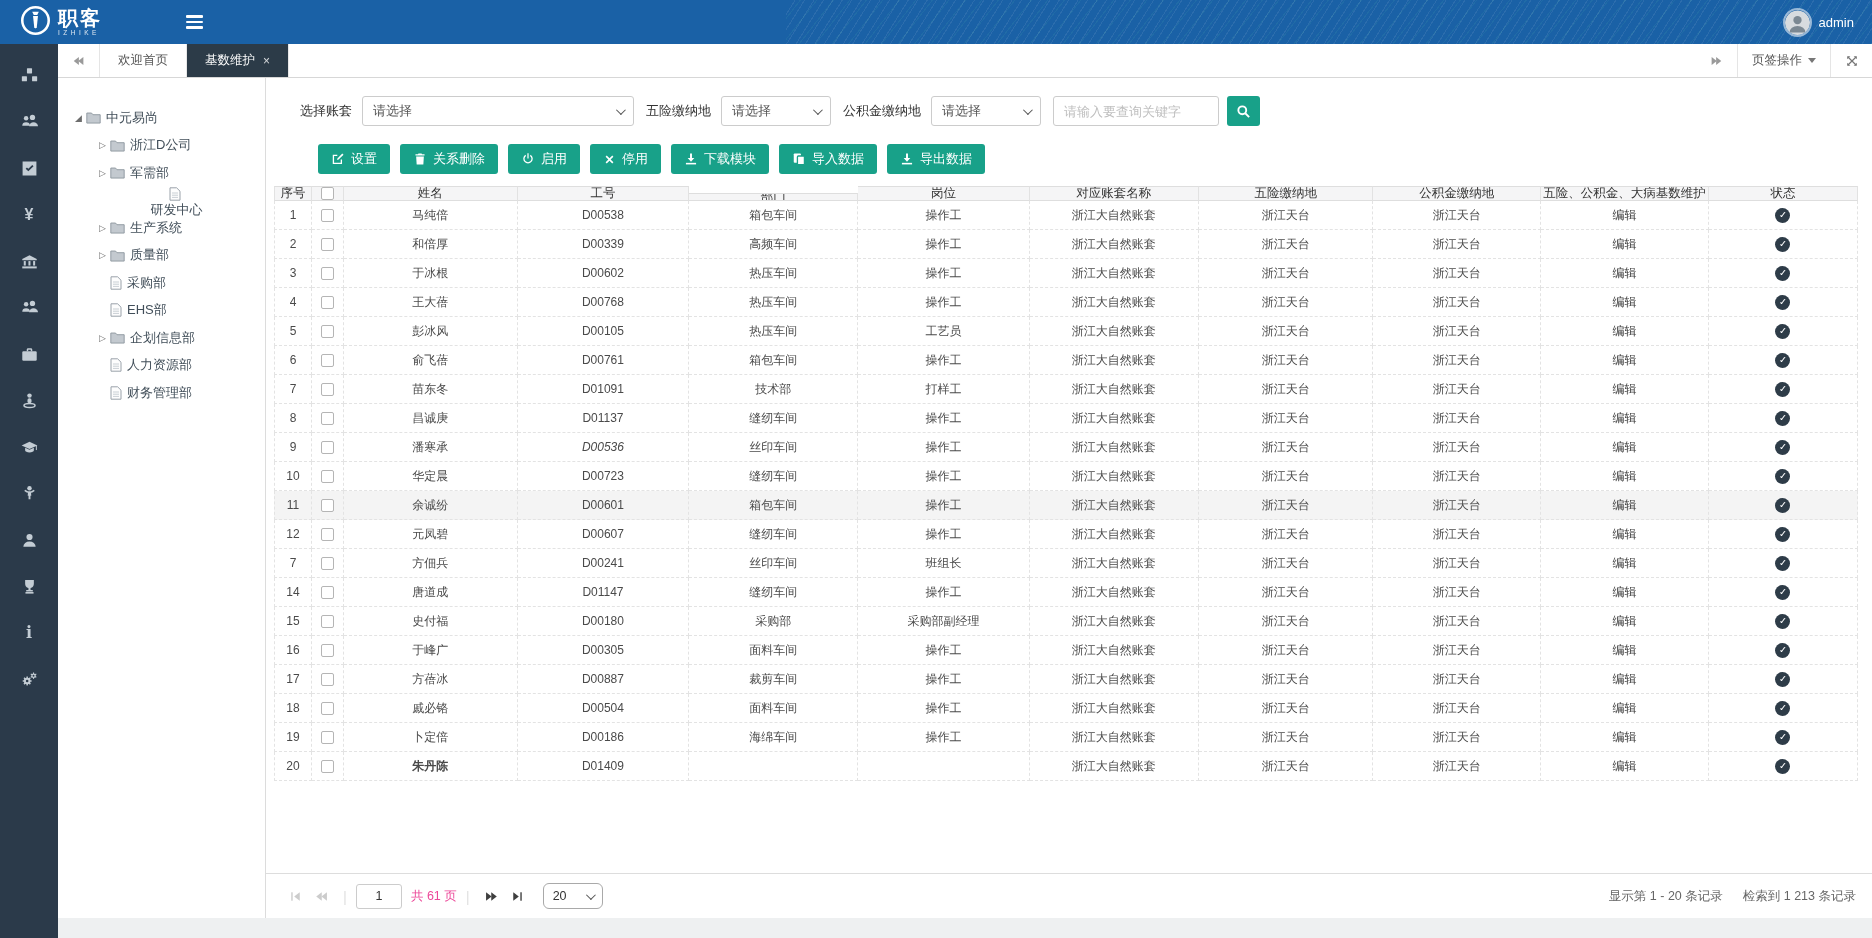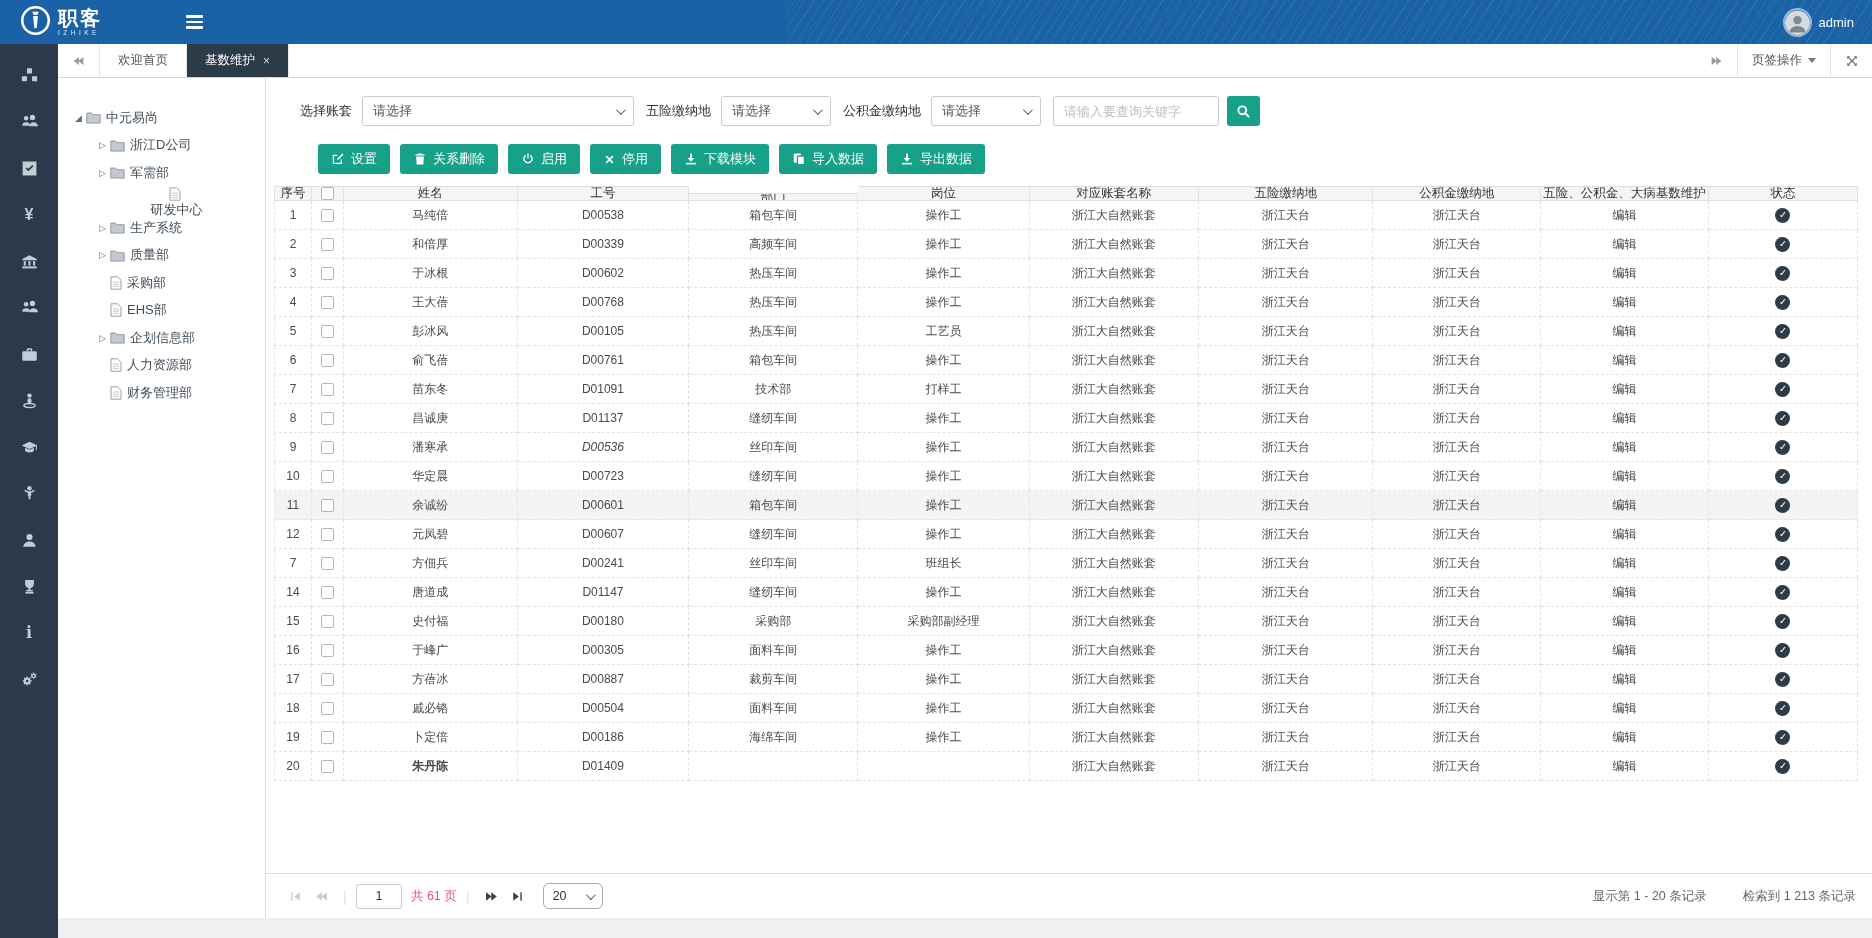--- a/index.html
+++ b/index.html
@@ -79,21 +79,21 @@
 
   
   .pager{position:absolute;left:0;right:0;bottom:0;height:45px;background:#fff;border-top:1px solid #ddd;display:flex;align-items:center;padding:0 16px;font-size:12.5px;color:#555}
   .pg-ic{width:26px;height:26px;display:flex;align-items:center;justify-content:center;cursor:pointer;background:none;border:none}
   .pg-ic.dis{color:#ccc;cursor:default}
   .pg-ic.ena{color:#3f3f3f}
   .pg-sep{color:#e2e2e2;margin:0 9px;font-size:15px}
   .pg-input{width:46px;height:25px;border:1px solid #ccc;border-radius:3px;text-align:center;font-size:12.5px;color:#333;margin-right:9px;outline:none}
   .pg-label{color:#ec4899}
   .pg-size{width:60px;height:26px;border:1px solid #a9a9a9;border-radius:6px;display:flex;align-items:center;justify-content:space-between;padding:0 9px;margin-left:12px;color:#333;cursor:pointer;background:#fff}
-  .pg-summary{margin-left:auto;display:flex;gap:36px;color:#666}
+  .pg-summary{margin-left:auto;display:flex;gap:20px;color:#666}
 </style>
 </head>
 <body>
 
 <div class="page">
 
   <header class="hd">
     <div class="hd-deco"></div>
     <div class="logo">
       <span><svg width="31" height="31" viewBox="0 0 34 34">

